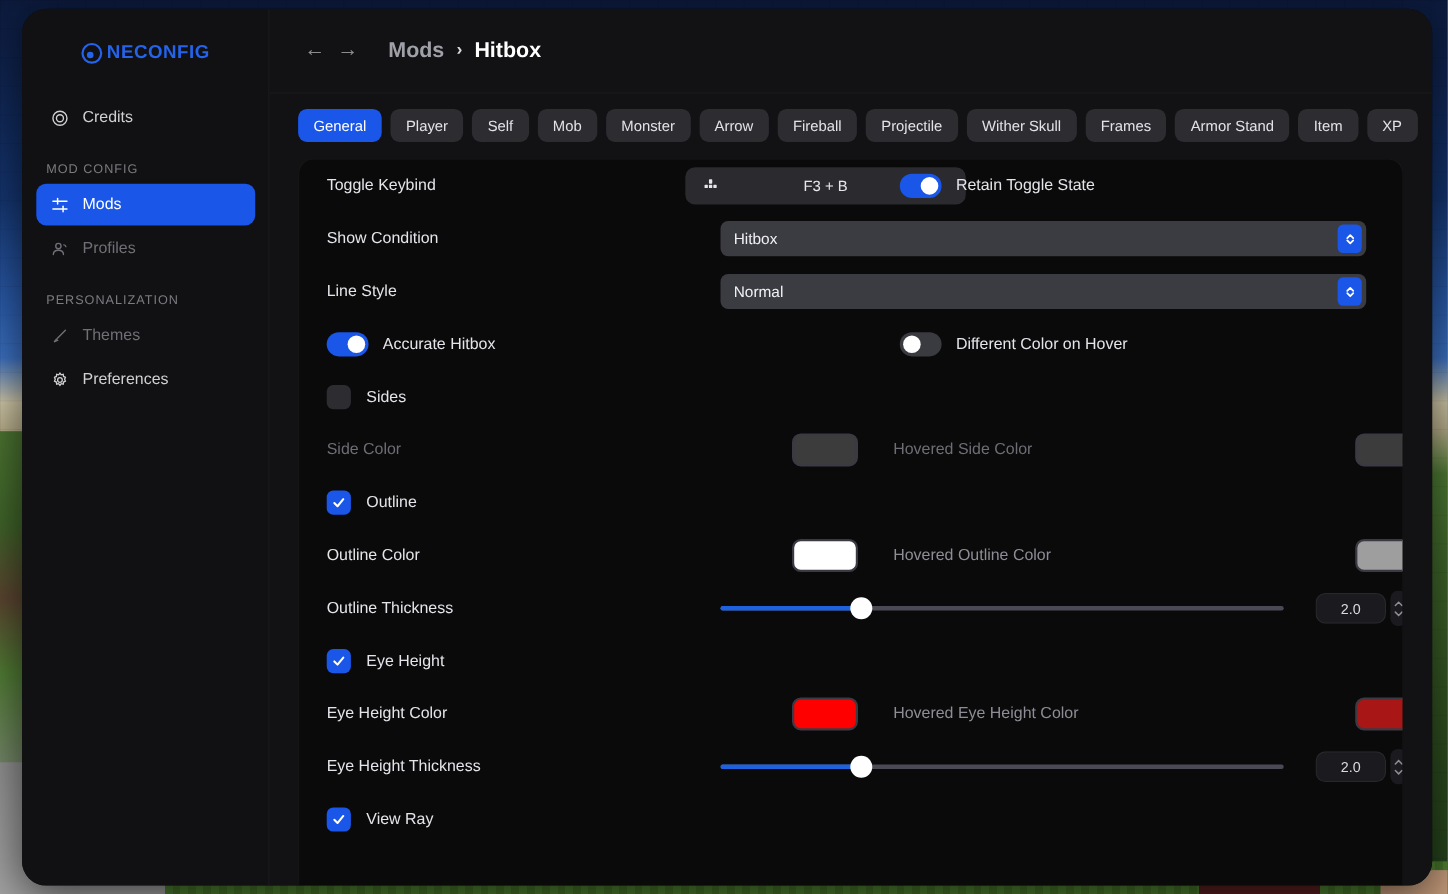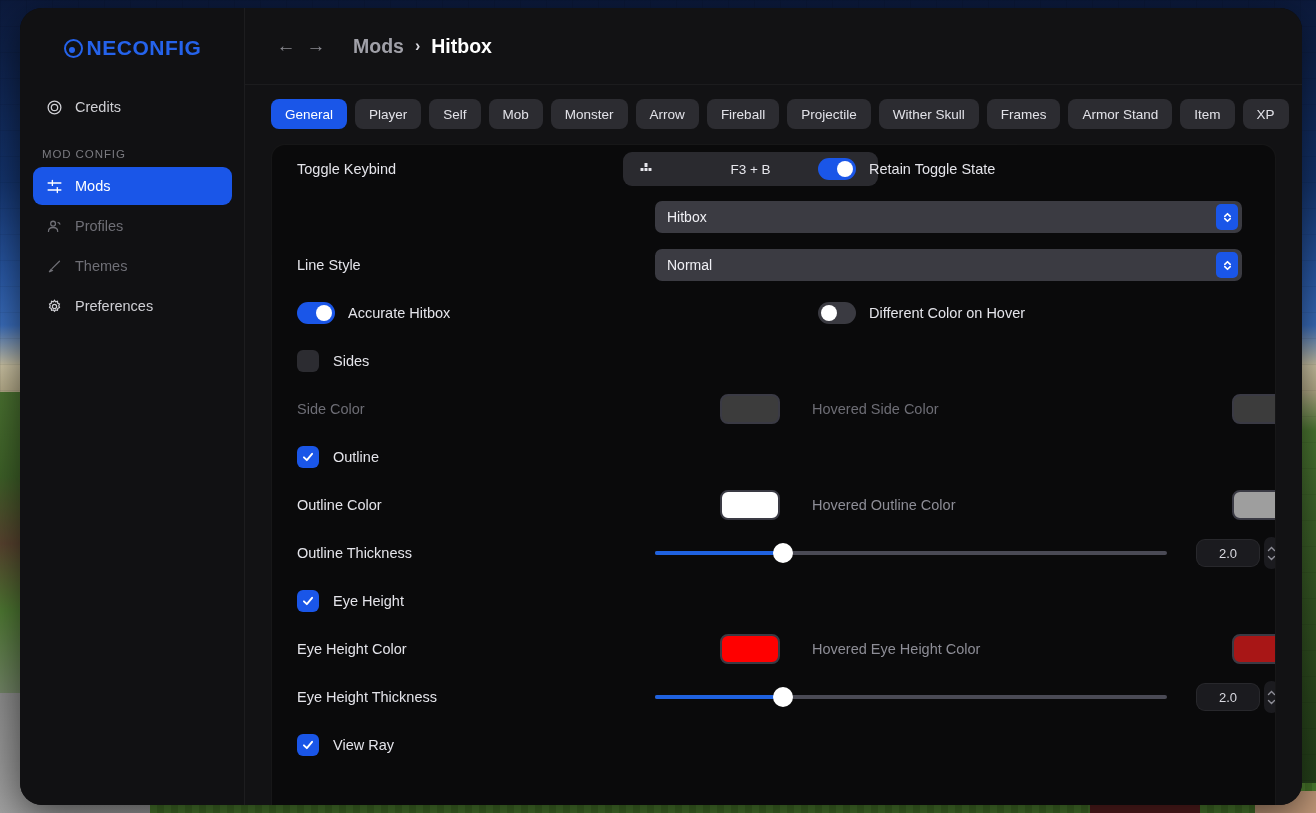--- a/index.html
+++ b/index.html
@@ -74,21 +74,21 @@
   }
   #sidebar::after{
     content:""; position:absolute; right:0; top:0; bottom:0; width:1px;
     background: rgba(255,255,255,.05);
   }
   .brand {
     height: 80px;
     display: flex; align-items: center; justify-content: center;
     gap: 6px;
     color: #2563eb;
-    font-size: 21px;
+    font-size: 17px;
     font-weight: bold;
     letter-spacing: .5px;
   }
   .brand .logo-o {
     width: 19px; height: 19px; border-radius: 50%;
     border: 2.4px solid #2563eb;
     position: relative;
     display: inline-block;
   }
   .brand .logo-o::after {
@@ -366,20 +366,21 @@
             <circle cx="10" cy="8" r="3.4"></circle>
               <path d="M3.5 19c0-3.6 2.9-5.6 6.5-5.6s6.5 2 6.5 5.6"></path>
             <path d="M17 6.5a3 3 0 0 1 2.6 2.2"></path>
           </svg>
         </span>
         <span>Profiles</span>
       </div>
     </div>
 
     <div class="nav-group">
+      <div class="nav-label">PERSONALIZATION</div>
       <div class="nav-item dim">
         <span class="ic">
           <svg viewBox="0 0 24 24" fill="none" stroke="currentColor" stroke-width="1.8" stroke-linecap="round">
             <path d="M19 4.5 8.5 15"></path>
               <path d="M7.2 16.2 4.5 19.5 8.8 17.6Z"></path>
           </svg>
         </span>
         <span>Themes</span>
       </div>
       <div class="nav-item">
@@ -440,20 +441,21 @@
         </div>
         <div style="position:absolute; left:530px; display:flex; align-items:center;">
           <div class="switch on">
               <span class="knob"></span>
             </div>
           <span class="switch-label">Retain Toggle State</span>
         </div>
       </div>
 
       <div class="row">
+        <div class="row-label">Show Condition</div>
         <div class="dropdown">
           <span>Hitbox</span>
           <span class="dd-chevron">
             <svg viewBox="0 0 24 24" fill="none" stroke="currentColor" stroke-width="3" stroke-linecap="round" stroke-linejoin="round">
               <polyline points="7 10 12 5 17 10"></polyline>
                 <polyline points="7 14 12 19 17 14"></polyline>
             </svg>
           </span>
         </div>
       </div>

